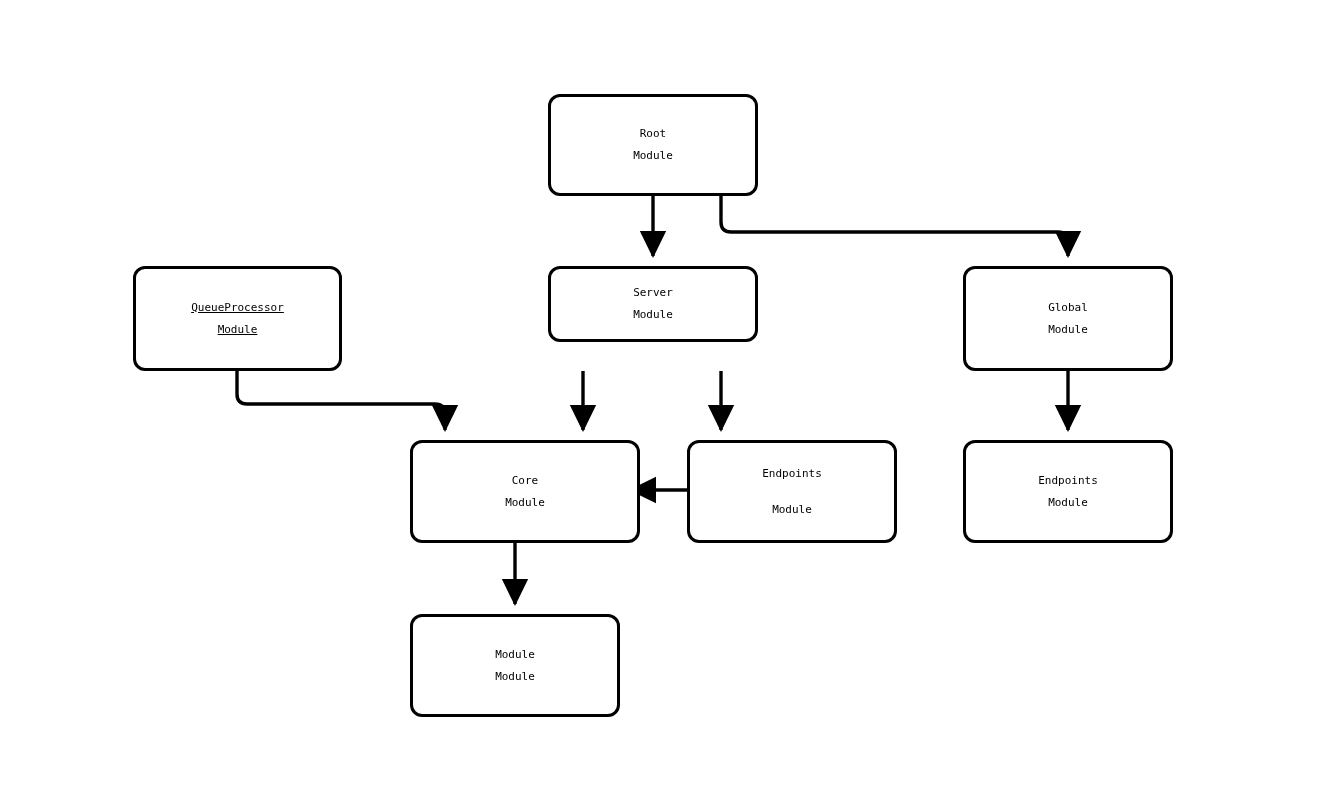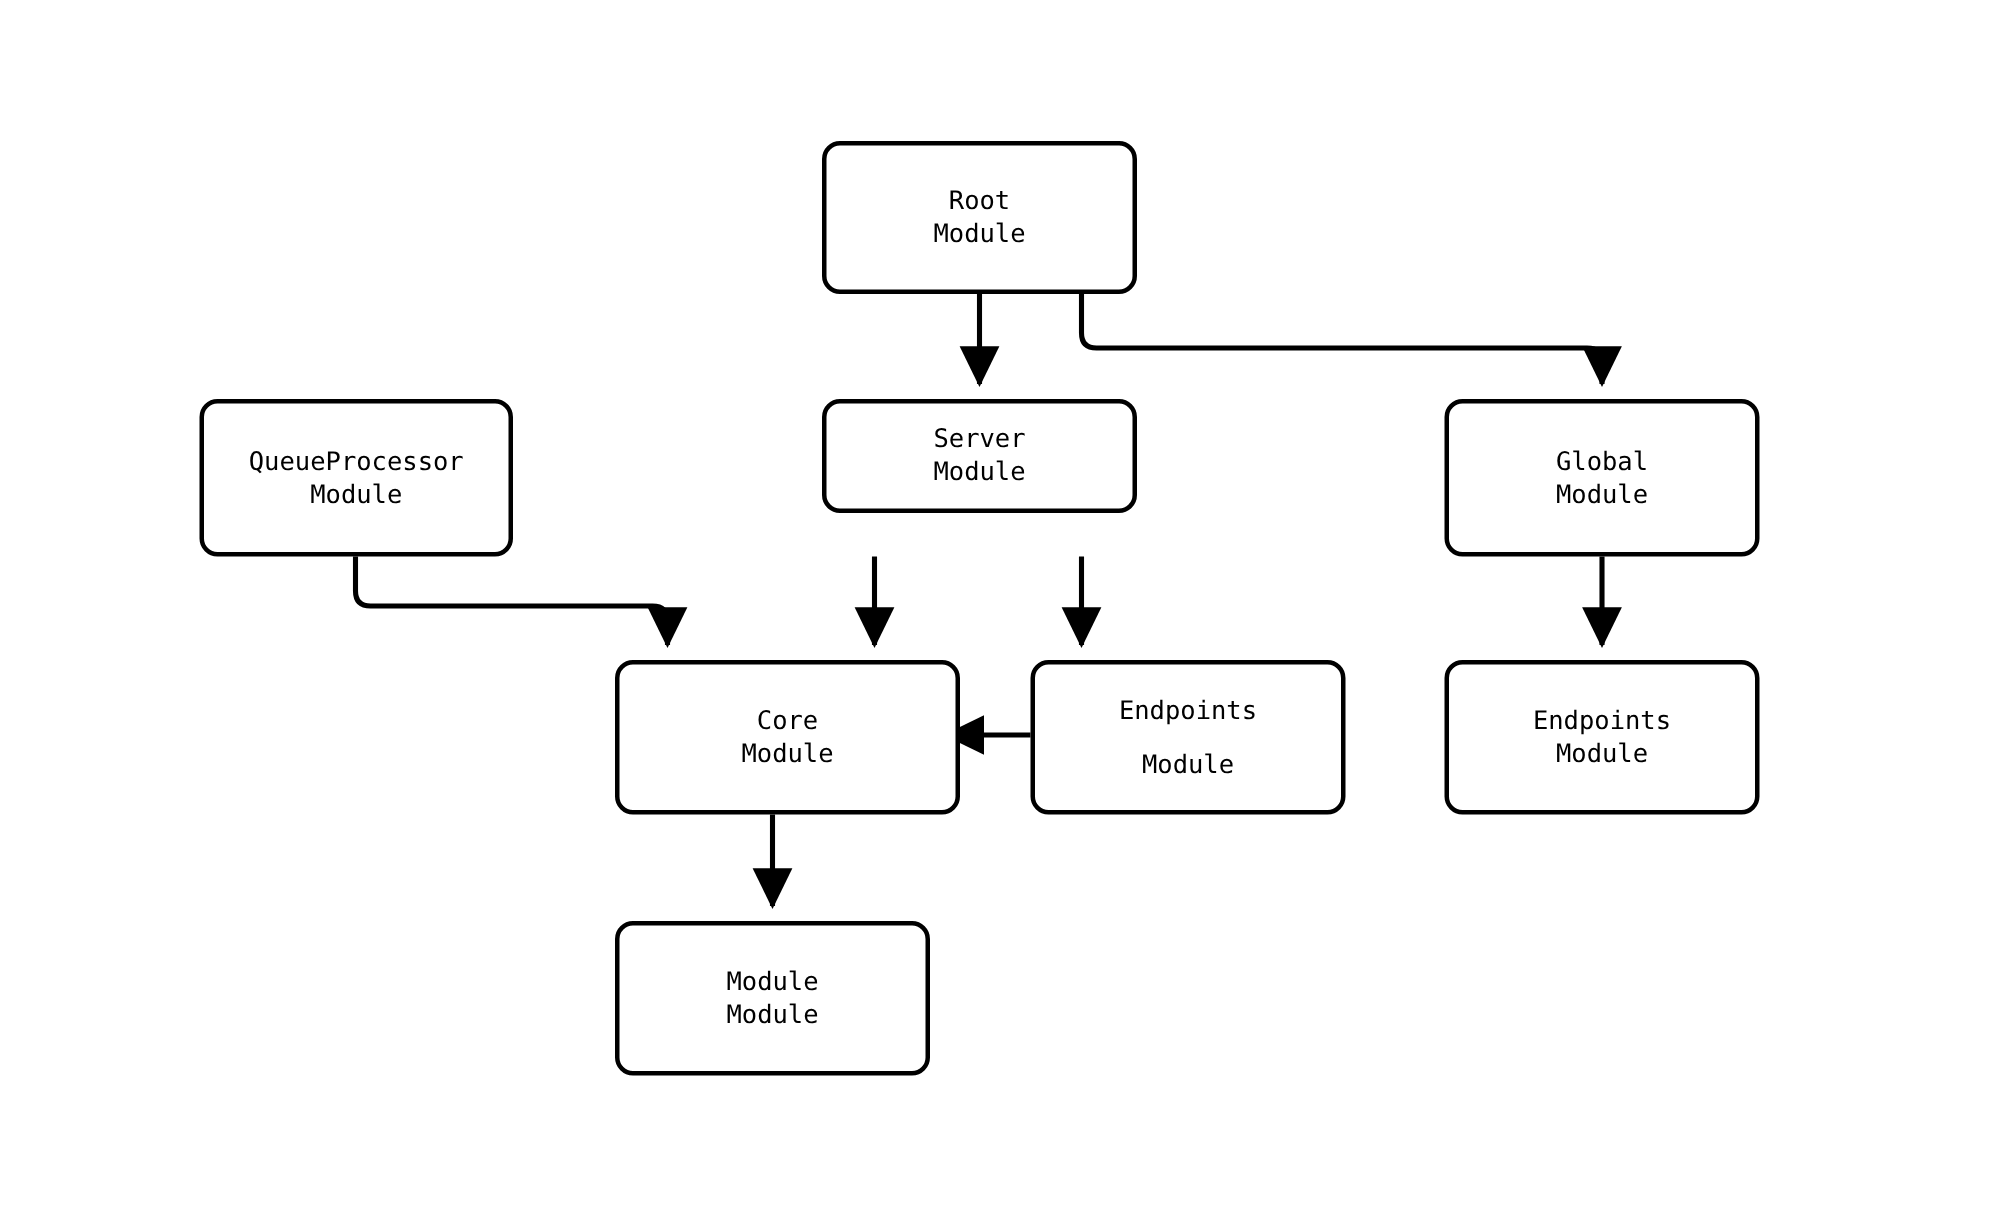--- a/index.html
+++ b/index.html
@@ -29,21 +29,21 @@
     border-radius: 12px;
     background: #ffffff;
     display: flex;
     flex-direction: column;
     align-items: center;
     justify-content: center;
     z-index: 2;
   }
   .node-label {
     font-family: "DejaVu Sans Mono", "Liberation Mono", monospace;
-    font-size: 17px;
+    font-size: 11px;
     line-height: 22px;
     color: #000000;
     text-align: center;
     white-space: pre;
     letter-spacing: 0px;
   }
 </style>
 </head>
 <body>
 
@@ -74,21 +74,21 @@
 
       <path d="M 1068 371 L 1068 430" marker-end="url(#arrowhead)"></path>
     </g>
   </svg>
 
   <div class="node" style="left:548px; top:94px; width:210px; height:102px;">
     <div class="node-label">Root</div>
     <div class="node-label">Module</div>
   </div>
 
-  <div class="node" style="left:133px; top:266px; width:209px; height:105px;">
+  <div class="node" style="left:133px; top:266px; width:209px; height:105px;text-decoration:underline;">
     <div class="node-label">QueueProcessor</div>
     <div class="node-label">Module</div>
   </div>
 
   <div class="node" style="left:548px; top:266px; width:210px; height:76px;">
     <div class="node-label">Server</div>
     <div class="node-label">Module</div>
   </div>
 
   <div class="node" style="left:963px; top:266px; width:210px; height:105px;">

